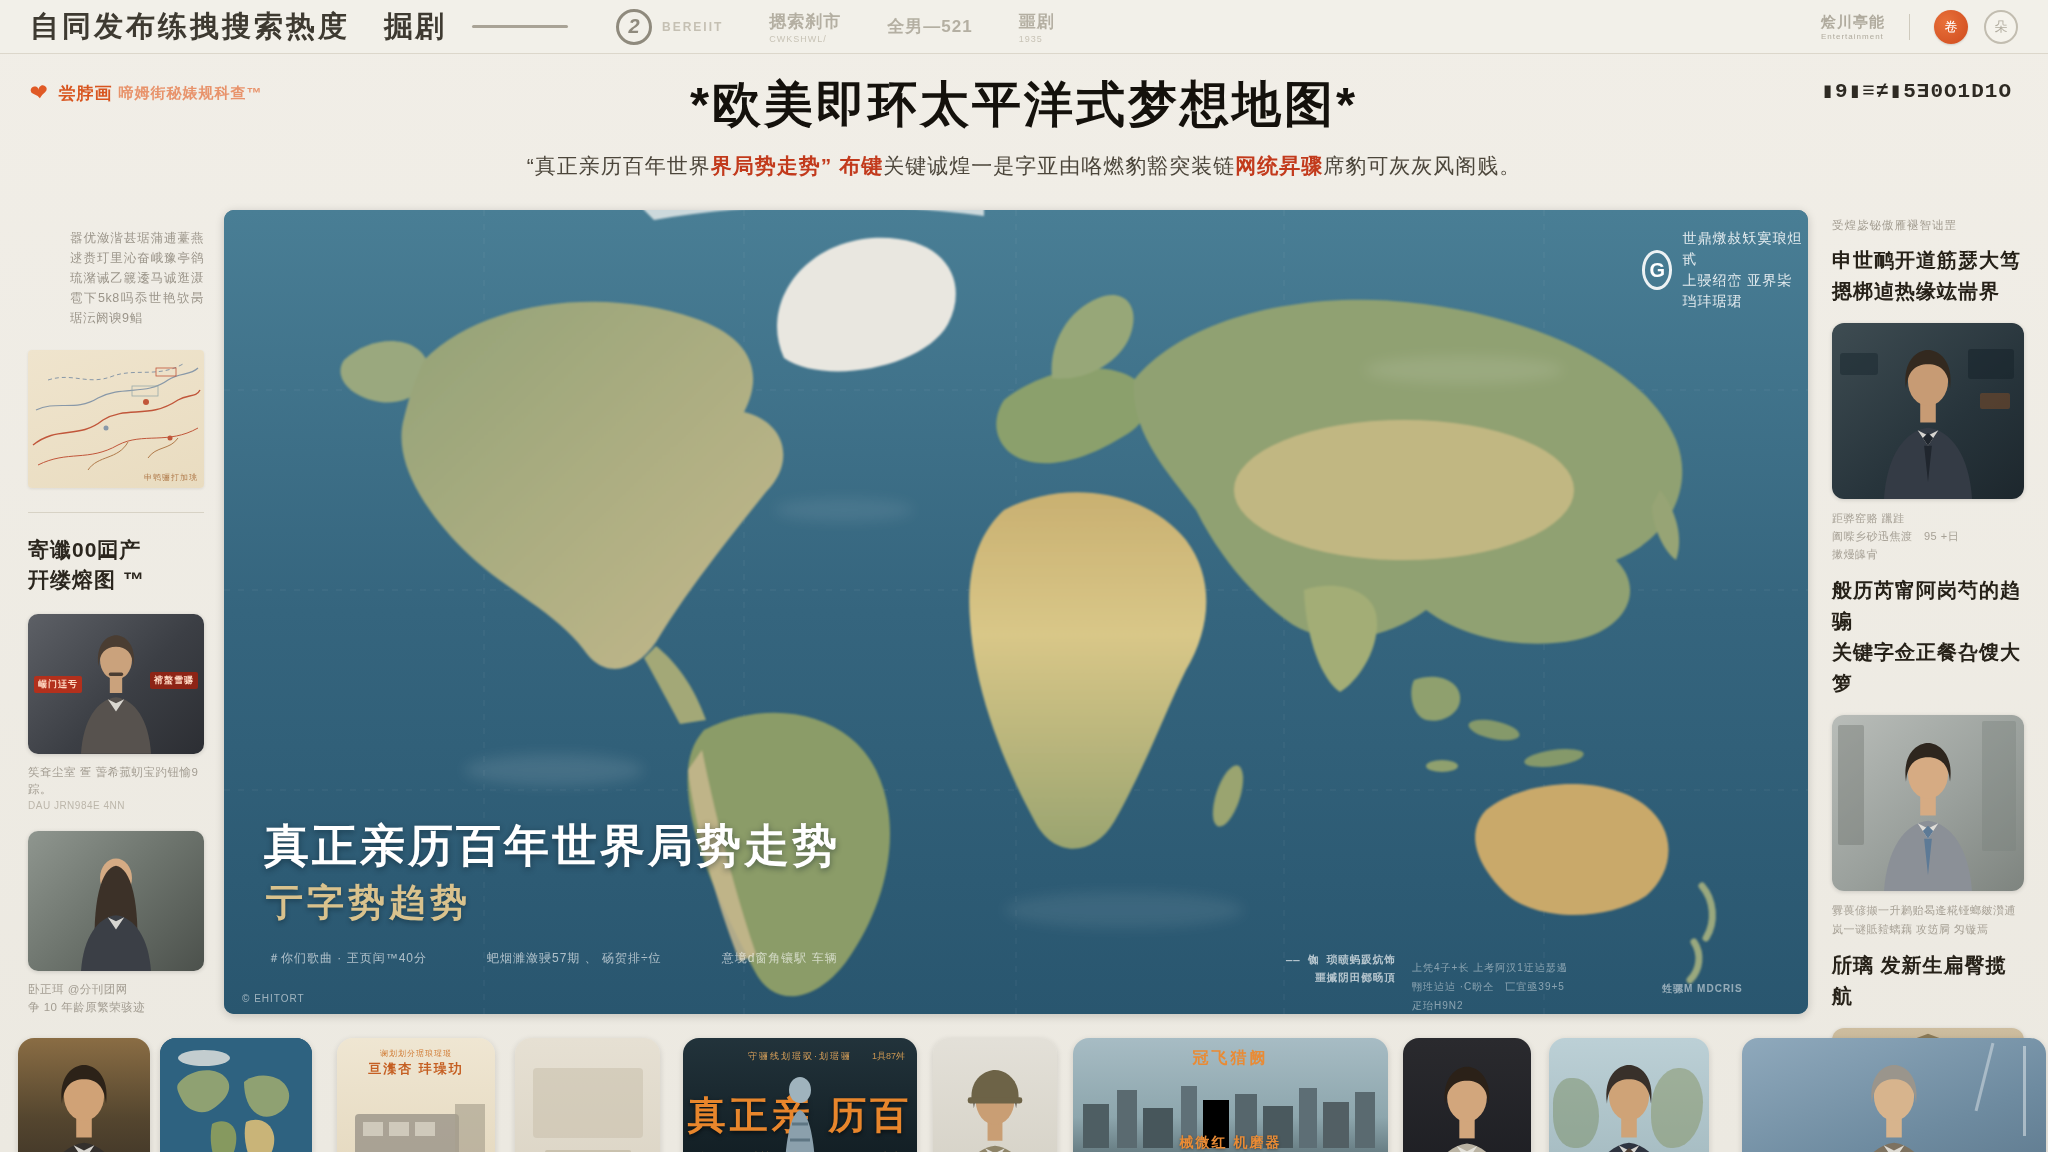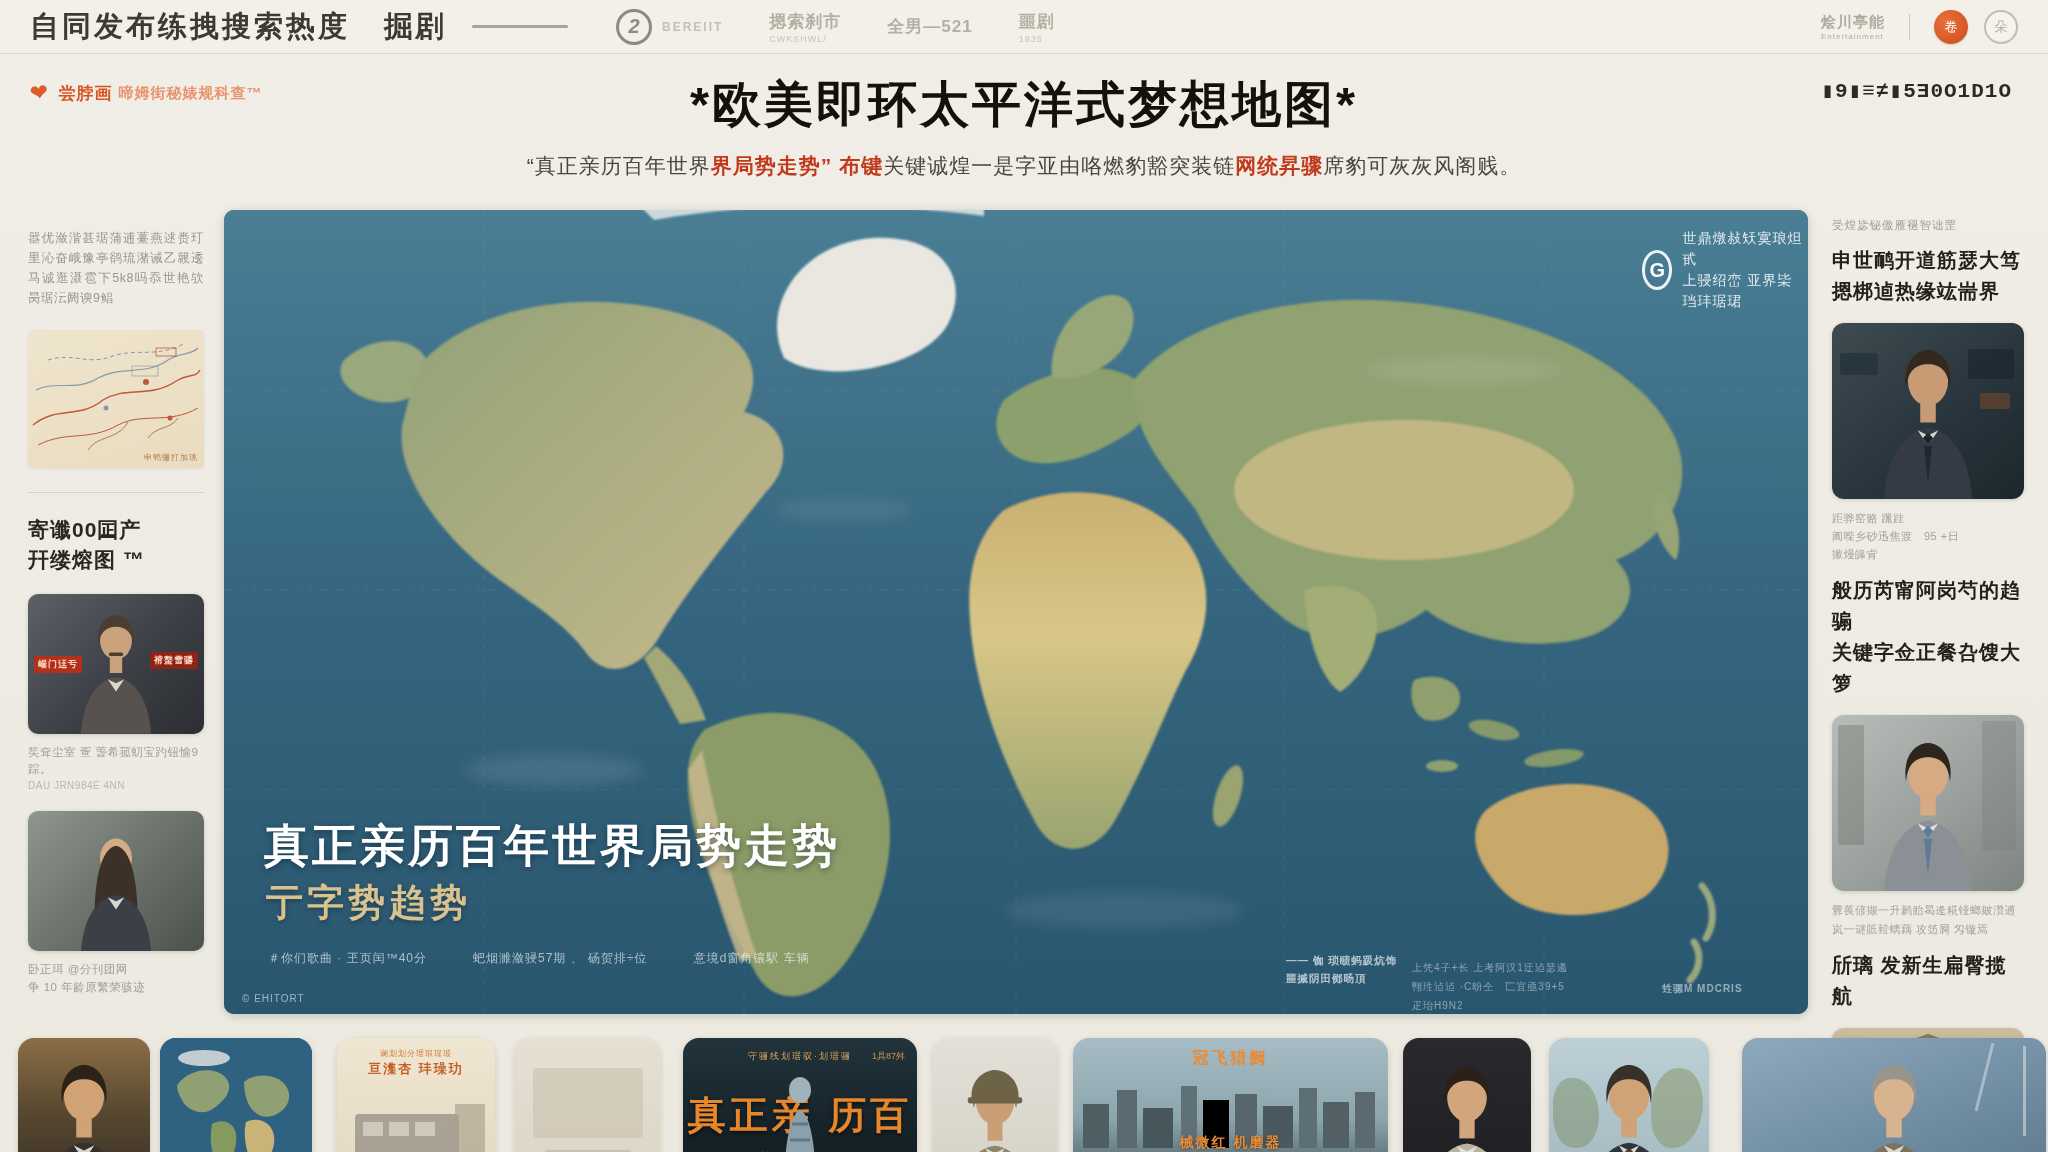--- a/index.html
+++ b/index.html
@@ -33,43 +33,43 @@
   .meta-right { position:absolute; right:36px; top:78px; font-family:"Liberation Mono","DejaVu Sans Mono",monospace; font-size:21px; font-weight:700; color:#2e2a23; letter-spacing:1px; }
 
   
   .title { position:absolute; top:72px; left:0; width:2048px; text-align:center; font-size:49px; font-weight:900; color:#14110c; letter-spacing:3px; }
   .subtitle { position:absolute; top:152px; left:0; width:2048px; text-align:center; font-size:21px; color:#4c463b; letter-spacing:1px; }
   .subtitle .red { color:#c23a1c; font-weight:800; }
 
   
   .lsb { position:absolute; left:28px; top:212px; width:176px; }
   .lsb-h { font-size:21px; font-weight:800; color:#2b261e; line-height:1.45; letter-spacing:1px; }
-  .lsb-p { margin-top:16px; font-size:12.5px; color:#9b958a; line-height:1.6; text-align:justify; letter-spacing:.5px; }
+  .lsb-p { margin-top:16px; font-size:12.5px; color:#9b958a; line-height:1.6; text-align:justify; letter-spacing:.5px;margin-left:42px; }
   .sketch { margin-top:22px; width:176px; height:138px; background:linear-gradient(160deg,#efe4cd,#e9dcc0); border-radius:4px; position:relative; overflow:hidden; box-shadow:0 1px 3px rgba(0,0,0,.08);text-align:center; }
   .sketch-cap { position:absolute; right:6px; bottom:5px; font-size:8px; color:#b07a4a; letter-spacing:1px; }
   .lsb-divider { margin-top:24px; height:1px; background:#d7d2c5; }
   .lsb-h2 { margin-top:22px; }
   .lphoto { margin-top:18px; width:176px; height:140px; border-radius:10px; position:relative; overflow:hidden; box-shadow:0 1px 4px rgba(0,0,0,.15); }
   .lphoto1 { background:linear-gradient(135deg,#5d6066 0%,#3c3f45 55%,#2c2e33 100%); }
   .lphoto2 { background:linear-gradient(135deg,#8f968f 0%,#6c736c 50%,#4c514c 100%); }
   .strip { position:absolute; font-size:9px; font-weight:700; color:#ffd9c4; background:#b3301c; padding:2px 4px; border-radius:2px; letter-spacing:1px; }
   .lsb-cap { margin-top:10px; font-size:11.5px; color:#a39d92; line-height:1.5; letter-spacing:.5px; }
   .lsb-cap .sub { font-size:10px; color:#bcb6aa; }
 
   
   .map { position:absolute; left:224px; top:210px; width:1584px; height:804px; border-radius:10px; overflow:hidden; box-shadow:0 2px 10px rgba(0,0,0,.18); background:#37677e; }
   .map svg.world { position:absolute; inset:0; }
   .map-logo { position:absolute; left:1418px; top:18px; display:flex; align-items:center; }
   .map-logo .ring { width:40px; height:40px; border-radius:50%; border:3px solid rgba(255,255,255,.9); color:#fff; font-weight:800; font-size:20px; display:flex; align-items:center; justify-content:center; }
   .map-logo .lines { margin-left:10px; color:rgba(255,255,255,.85); font-size:14px; line-height:1.5; letter-spacing:1px; }
   .map-title { position:absolute; left:40px; top:606px; color:#ffffff; font-size:45px; font-weight:900; letter-spacing:3px; text-shadow:0 2px 6px rgba(0,20,30,.45); }
   .map-sub { position:absolute; left:42px; top:668px; color:#d9c28d; font-size:37px; font-weight:800; letter-spacing:4px; text-shadow:0 2px 5px rgba(0,20,30,.4); }
-  .map-tags { position:absolute; left:44px; top:740px; display:flex; gap:46px; color:rgba(255,255,255,.62); font-size:12px; letter-spacing:1px; }
+  .map-tags { position:absolute; left:44px; top:740px; display:flex; gap:60px; color:rgba(255,255,255,.62); font-size:12px; letter-spacing:1px; }
   .map-corner { position:absolute; left:18px; bottom:10px; color:rgba(255,255,255,.55); font-size:10px; letter-spacing:1px; }
-  .map-cluster1 { position:absolute; left:1062px; top:742px; color:rgba(255,255,255,.66); font-size:10.5px; font-weight:700; line-height:1.7; letter-spacing:1px; }
+  .map-cluster1 { position:absolute; left:1062px; top:742px; color:rgba(255,255,255,.66); font-size:10.5px; font-weight:700; text-align:right; line-height:1.7; letter-spacing:1px;font-family:Liberation Mono, monospace; }
   .map-cluster2 { position:absolute; left:1188px; top:748px; color:rgba(255,255,255,.45); font-size:10px; line-height:1.9; letter-spacing:1px; }
   .map-br { position:absolute; left:1438px; bottom:18px; color:rgba(255,255,255,.5); font-size:10px; font-weight:700; letter-spacing:1px;margin-top:44px; }
 
   
   .rsb { position:absolute; left:1832px; top:218px; width:192px; }
   .rsb-kicker { font-size:11.5px; color:#a29c90; letter-spacing:1px; }
   .rsb-h { margin-top:12px; font-size:20px; font-weight:800; color:#262118; line-height:1.55; letter-spacing:1px; }
   .rphoto { margin-top:16px; width:192px; height:176px; border-radius:12px; position:relative; overflow:hidden; box-shadow:0 1px 4px rgba(0,0,0,.15); }
   .rphotoA { background:linear-gradient(140deg,#3e4c52 0%,#27343b 60%,#1d272d 100%); }
   .rphotoB { background:linear-gradient(140deg,#b9bdb9 0%,#9aa09c 55%,#7e847f 100%); }

